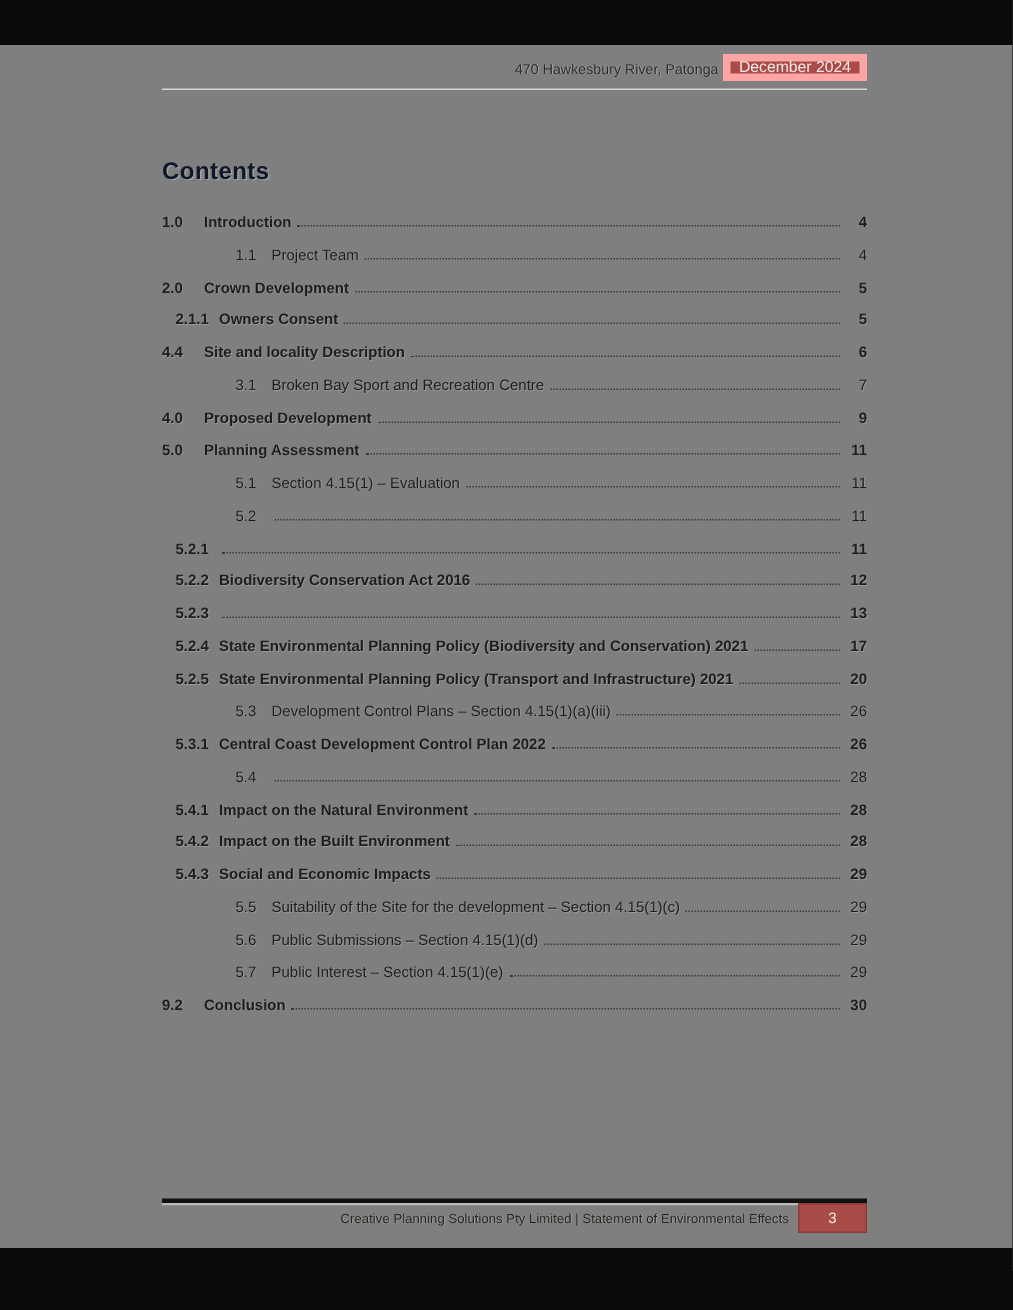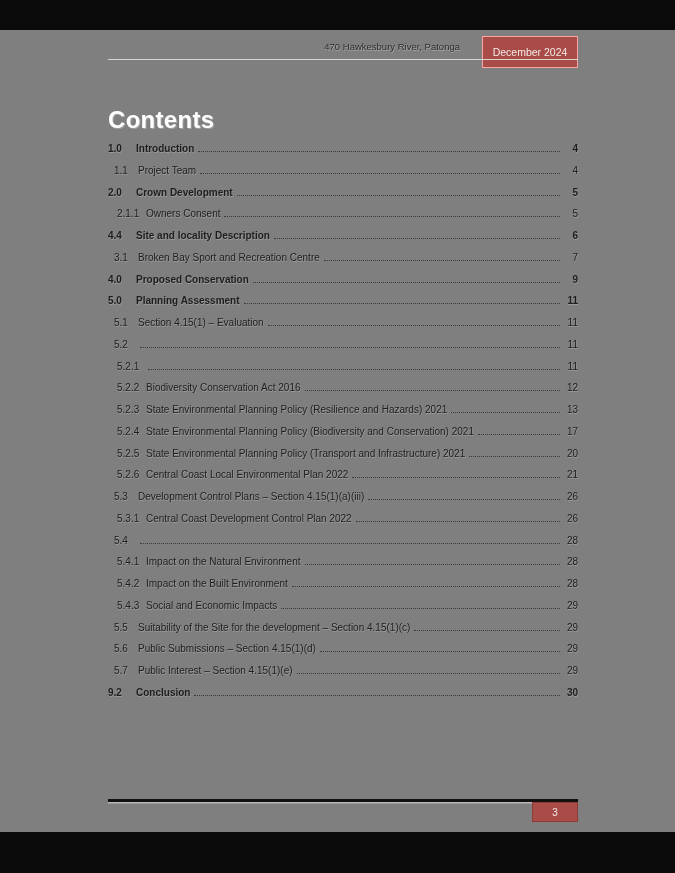--- a/index.html
+++ b/index.html
@@ -11,44 +11,44 @@
   body{font-family:"Liberation Sans", sans-serif;background:#000;}
   .canvas{position:relative;width:675px;height:873px;background:#0a0a0a;overflow:hidden;}
   .band{position:absolute;left:0;width:100%;background:#0a0a0a;}
   .band-top{top:0;height:30px;}
   .band-bottom{bottom:0;height:41px;}
   .page{position:absolute;top:30px;left:0;width:675px;height:802px;background:var(--page-gray);}
   .content{position:absolute;left:108px;top:0;width:470px;height:100%;}
 
   
   .header-rule{position:absolute;left:0;top:29px;width:470px;height:1px;background:#d8d6d2;}
-  .header-address{position:absolute;right:118px;top:11px;font-size:9.5px;color:#2e2c2a;
+  .header-address{position:absolute;right:99px;top:11px;font-size:9.5px;color:#2e2c2a;
     text-shadow:0.5px 0.5px 0 rgba(255,255,255,0.35);white-space:nowrap;}
-  .date-badge{position:absolute;left:374px;top:6px;width:96px;height:32px;background:var(--accent);
-    border:1px solid #fca5a5;color:#f3e9e8;font-size:10.5px;display:flex;align-items:center;
+  .date-badge{position:absolute;left:374px;top:6px;width:96px;height:18px;background:var(--accent);
+    border:5px solid #fca5a5;color:#f3e9e8;font-size:10.5px;display:flex;align-items:center;
     justify-content:center;white-space:nowrap;}
 
   
-  .contents-heading{position:absolute;left:0;top:76px;font-size:24px;font-weight:bold;
-    color:#ffffff;letter-spacing:0.3px;text-shadow:1px 1px 0 rgba(255,255,255,0.28);}
+  .contents-heading{position:absolute;left:0;top:76px;font-size:16px;font-weight:bold;
+    color:#0f172a;letter-spacing:0.3px;text-shadow:1px 1px 0 rgba(255,255,255,0.28);}
 
   
   .toc{position:absolute;left:0;top:113px;width:470px;}
   .toc-row{display:flex;align-items:baseline;height:21.75px;font-size:10px;color:var(--ink);
     text-shadow:0.5px 0.5px 0 rgba(255,255,255,0.22);}
   .toc-row .num{flex:none;}
   .toc-row .label{flex:0 1 auto;min-width:0;overflow:hidden;white-space:nowrap;padding-right:2px;}
   .toc-row .leader{flex:1 1 6px;min-width:6px;border-bottom:1.6px dotted #3a3a3a;
     margin:0 3px 3px 2px;height:1px;}
   .toc-row .pg{flex:none;width:15px;text-align:right;}
   .toc-row.lvl1{font-weight:bold;}
   .toc-row.lvl1 .num{width:28px;}
-  .toc-row.lvl2{padding-left:6px;}
+  .toc-row.lvl2{padding-left:6px;margin-left:43px;}
   .toc-row.lvl2 .num{width:24px;}
-  .toc-row.lvl3{padding-left:9px;}
+  .toc-row.lvl3{padding-left:9px;font-weight:bold;}
   .toc-row.lvl3 .num{width:29px;}
 
   
   .footer-rule{position:absolute;left:0;top:769px;width:470px;height:2.5px;background:#101010;
     box-shadow:0 1.5px 0 rgba(255,255,255,0.45);}
   .footer-text{position:absolute;right:52px;top:777px;font-size:8.8px;color:#26241f;
     text-shadow:0.5px 0.5px 0 rgba(255,255,255,0.3);white-space:nowrap;}
   .page-badge{position:absolute;left:424px;top:772px;width:46px;height:20px;background:var(--accent);
     border:1px solid #8e3b37;color:#f3e9e8;font-size:10px;display:flex;align-items:center;
     justify-content:center;}
@@ -107,21 +107,21 @@
 
   <div class="toc-row lvl2">
     <span class="num">3.1</span>
     <span class="label">Broken Bay Sport and Recreation Centre</span>
     <span class="leader"></span>
     <span class="pg">7</span>
   </div>
 
   <div class="toc-row lvl1">
     <span class="num">4.0</span>
-    <span class="label">Proposed Conservation</span>
+    <span class="label">Proposed Development</span>
     <span class="leader"></span>
     <span class="pg">9</span>
   </div>
 
   <div class="toc-row lvl1">
     <span class="num">5.0</span>
     <span class="label">Planning Assessment</span>
     <span class="leader"></span>
     <span class="pg">11</span>
   </div>
@@ -147,45 +147,38 @@
 
   <div class="toc-row lvl3">
     <span class="num">5.2.2</span>
     <span class="label">Biodiversity Conservation Act 2016</span>
     <span class="leader"></span>
     <span class="pg">12</span>
   </div>
 
   <div class="toc-row lvl3">
     <span class="num">5.2.3</span>
-    <span class="label">State Environmental Planning Policy (Resilience and Hazards) 2021</span>
     <span class="leader"></span>
     <span class="pg">13</span>
   </div>
 
   <div class="toc-row lvl3">
     <span class="num">5.2.4</span>
     <span class="label">State Environmental Planning Policy (Biodiversity and Conservation) 2021</span>
     <span class="leader"></span>
     <span class="pg">17</span>
   </div>
 
   <div class="toc-row lvl3">
     <span class="num">5.2.5</span>
     <span class="label">State Environmental Planning Policy (Transport and Infrastructure) 2021</span>
     <span class="leader"></span>
     <span class="pg">20</span>
   </div>
 
-  <div class="toc-row lvl3">
-    <span class="num">5.2.6</span>
-    <span class="label">Central Coast Local Environmental Plan 2022</span>
-    <span class="leader"></span>
-    <span class="pg">21</span>
-  </div>
 
   <div class="toc-row lvl2">
     <span class="num">5.3</span>
     <span class="label">Development Control Plans – Section 4.15(1)(a)(iii)</span>
     <span class="leader"></span>
     <span class="pg">26</span>
   </div>
 
   <div class="toc-row lvl3">
     <span class="num">5.3.1</span>
@@ -244,17 +237,18 @@
 
   <div class="toc-row lvl1">
     <span class="num">9.2</span>
     <span class="label">Conclusion</span>
     <span class="leader"></span>
     <span class="pg">30</span>
   </div>
 </div>
 
       <div class="footer-rule"></div>
+      <div class="footer-text">Creative Planning Solutions Pty Limited | Statement of Environmental Effects</div>
       <div class="page-badge">3</div>
 
     </div>
   </div>
 </div>
 
 </body></html>

